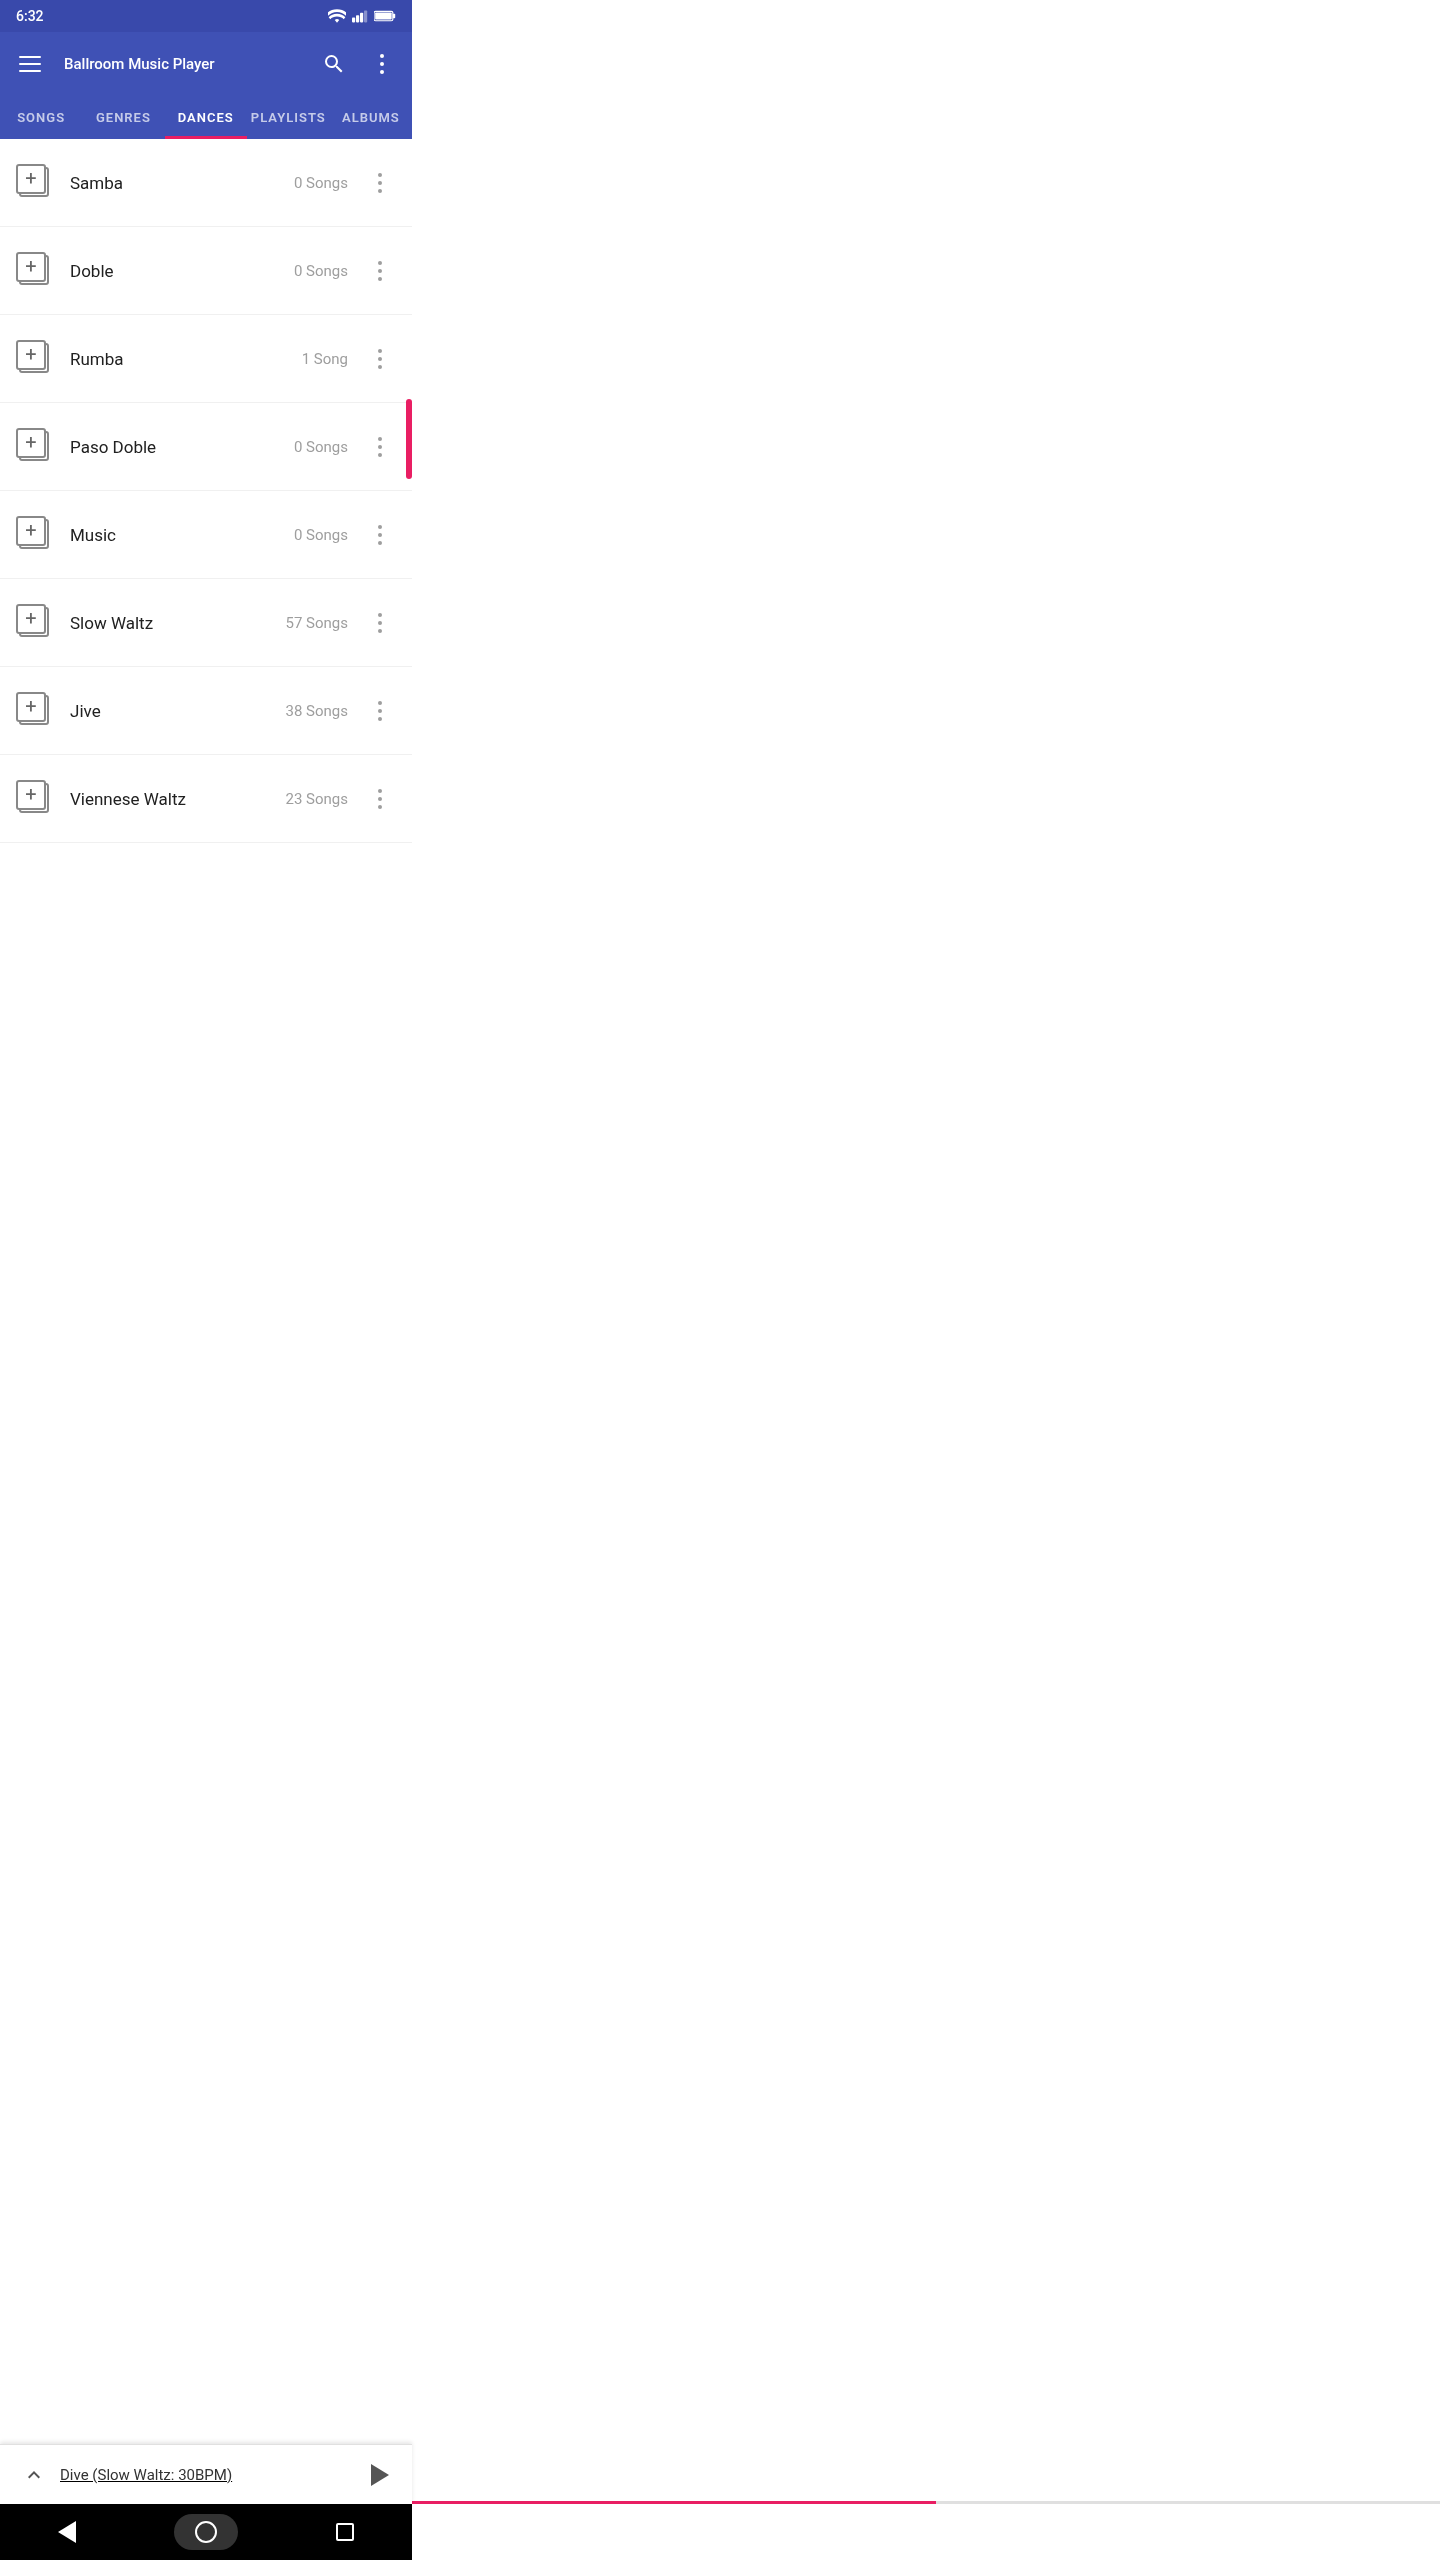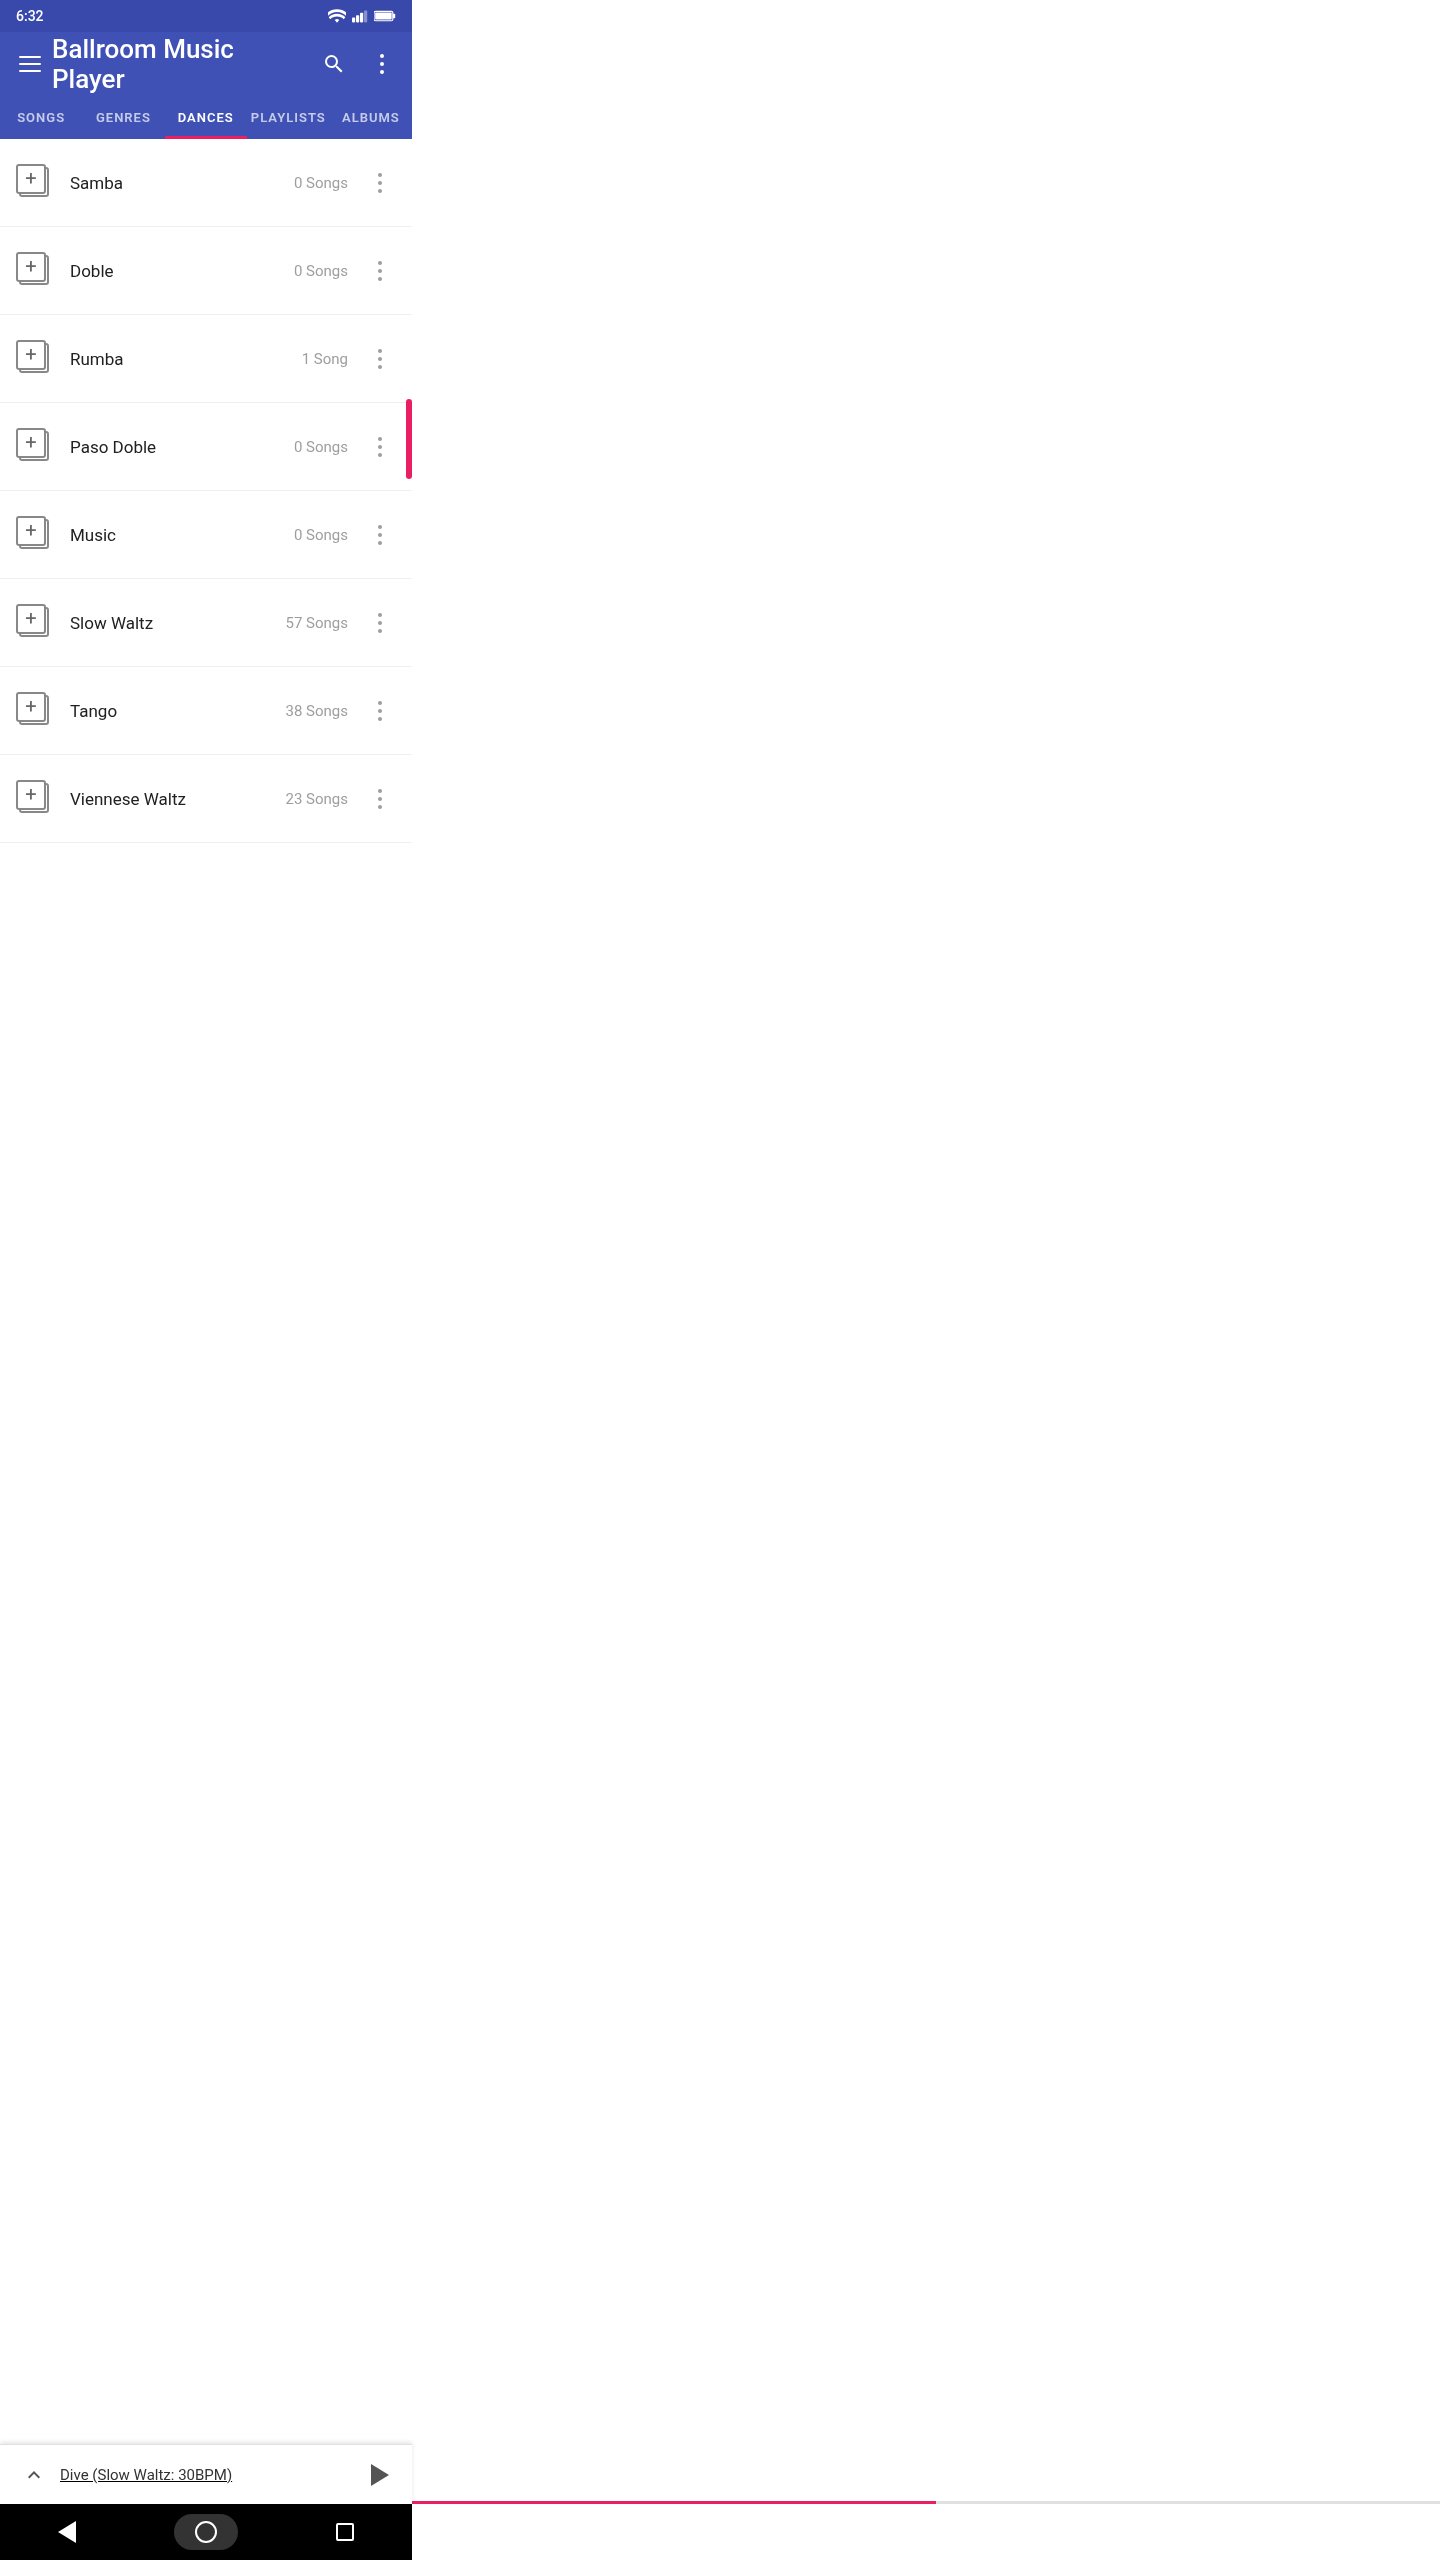--- a/index.html
+++ b/index.html
@@ -59,23 +59,23 @@
     }
     .hamburger span {
       display: block;
       width: 22px;
       height: 2px;
       background: white;
       border-radius: 2px;
     }
     .app-bar-title {
       flex: 1;
-      font-size: 26px;
+      font-size: 15px;
       font-weight: 500;
-      margin-left: 0;
+      margin-left: 12px;
     }
     .app-bar-actions {
       display: flex;
       align-items: center;
       gap: 4px;
     }
     .icon-btn {
       width: 44px;
       height: 44px;
       display: flex;
@@ -493,21 +493,21 @@
         <span></span>
         <span></span>
         <span></span>
       </div>
     </div>
     <div class="dance-item">
       <div class="add-icon-wrap">
         <div class="paper-back"></div>
         <div class="paper-front"></div>
       </div>
-      <div class="dance-name">Tango</div>
+      <div class="dance-name">Jive</div>
       <div class="dance-count">38 Songs</div>
       <div class="more-vert-item">
         <span></span>
         <span></span>
         <span></span>
       </div>
     </div>
     <div class="dance-item">
       <div class="add-icon-wrap">
         <div class="paper-back"></div>

